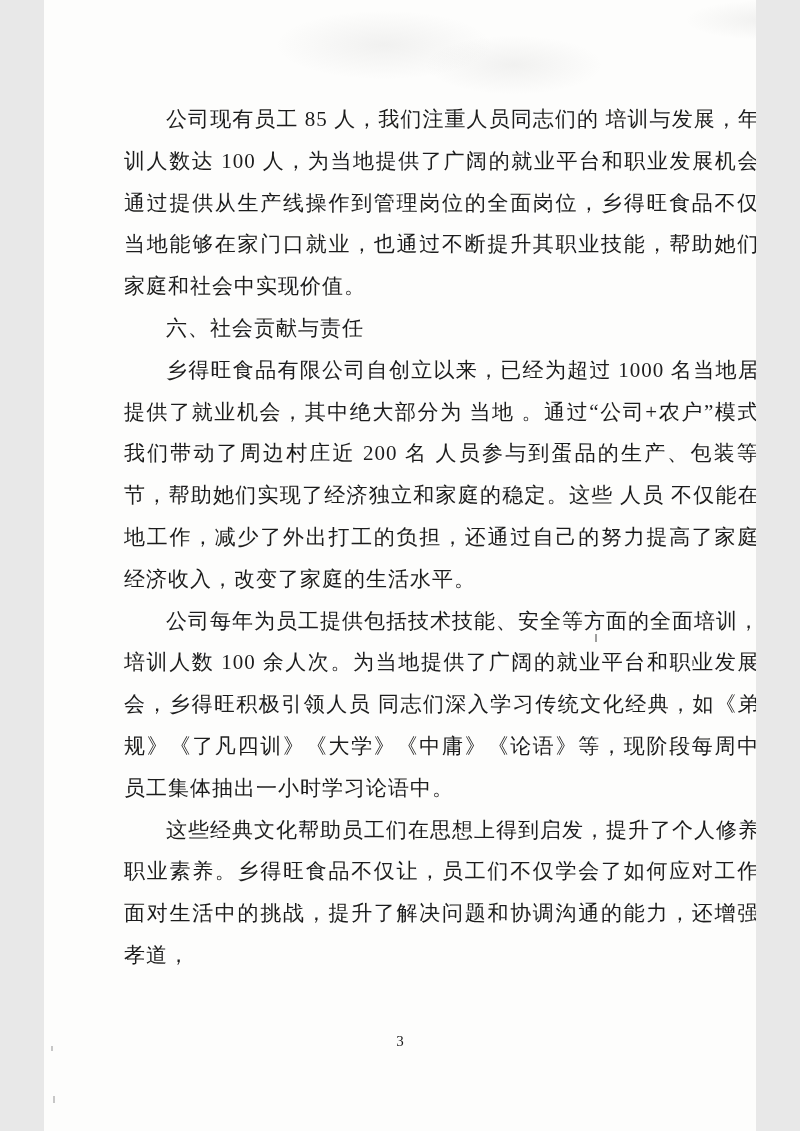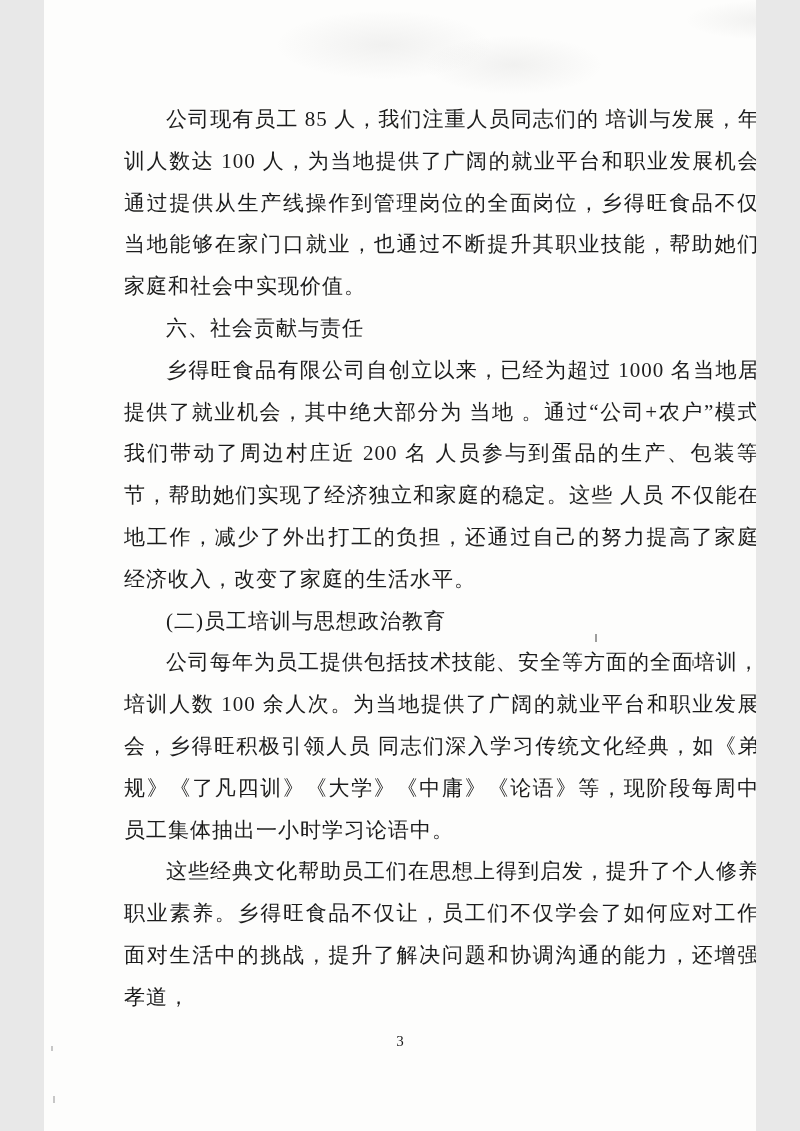--- a/index.html
+++ b/index.html
@@ -79,21 +79,20 @@
   <div class="speck k4"></div>
 
   <main class="content">
     <p>公司现有员工 85 人，我们注重人员同志们的 培训与发展，年培训人数达 100 人，为当地提供了广阔的就业平台和职业发展机会。通过提供从生产线操作到管理岗位的全面岗位，乡得旺食品不仅让 当地能够在家门口就业，也通过不断提升其职业技能，帮助她们在家庭和社会中实现价值。</p>
 
     <h2 class="heading">六、社会贡献与责任</h2>
 
 
     <p>乡得旺食品有限公司自创立以来，已经为超过 1000 名当地居民提供了就业机会，其中绝大部分为 当地 。通过“公司+农户”模式，我们带动了周边村庄近 200 名 人员参与到蛋品的生产、包装等环节，帮助她们实现了经济独立和家庭的稳定。这些 人员 不仅能在本地工作，减少了外出打工的负担，还通过自己的努力提高了家庭的经济收入，改变了家庭的生活水平。</p>
 
-    <p>(二)员工培训与思想政治教育</p>
 
     <p>公司每年为员工提供包括技术技能、安全等方面的全面培训，年培训人数 100 余人次。为当地提供了广阔的就业平台和职业发展机会，乡得旺积极引领人员 同志们深入学习传统文化经典，如《弟子规》《了凡四训》《大学》《中庸》《论语》等，现阶段每周中午员工集体抽出一小时学习论语中。</p>
 
     <p>这些经典文化帮助员工们在思想上得到启发，提升了个人修养和职业素养。乡得旺食品不仅让，员工们不仅学会了如何应对工作和面对生活中的挑战，提升了解决问题和协调沟通的能力，还增强了孝道，</p>
   </main>
 
   <footer class="page-footer">
     <span>3</span>
   </footer>
 

